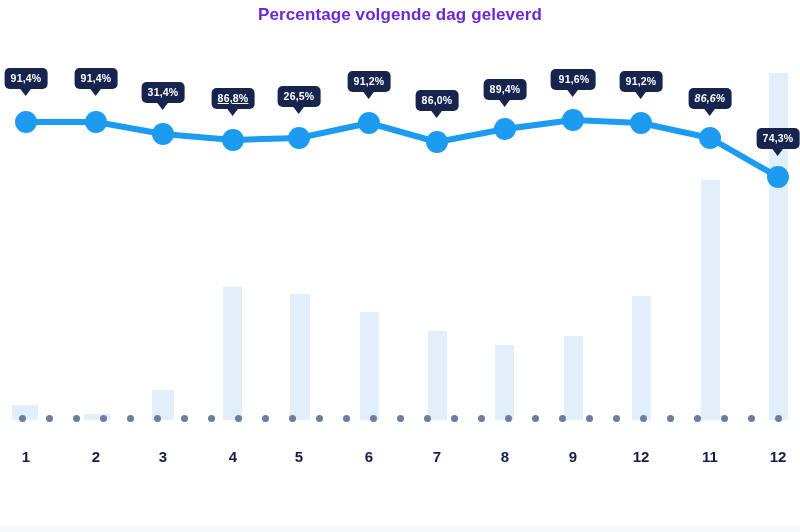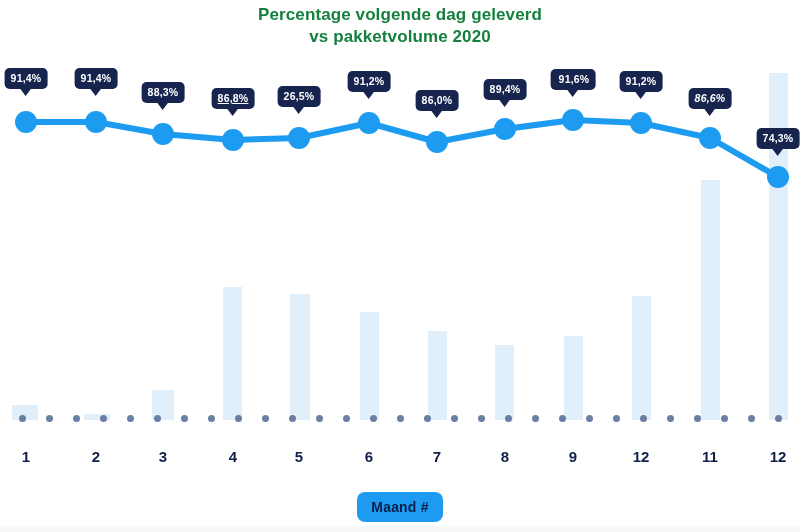--- a/index.html
+++ b/index.html
@@ -8,21 +8,21 @@
     background:#ffffff;
     font-family:"Liberation Sans", sans-serif;
     overflow:hidden;
     position:relative;
   }
   #chart-root{position:relative;width:800px;height:532px;}
 
   .chart-title{
     position:absolute;top:4px;left:0;width:800px;
     text-align:center;
-    color:#15803d;
+    color:#6d28d9;
     font-size:17px;font-weight:700;line-height:22px;
     letter-spacing:.1px;
   }
   .chart-title .line{display:block;}
 
   .plot{
     position:absolute;left:0;top:60px;width:800px;height:360px;
   }
 
   .bars-layer,.svg-layer,.labels-layer,.dots-layer{
@@ -97,21 +97,20 @@
     background:#f7f8fa;
   }
 </style>
 </head>
 <body>
 
 <div id="chart-root">
 
   <div class="chart-title">
     <span class="line">Percentage volgende dag geleverd</span>
-    <span class="line">vs pakketvolume 2020</span>
   </div>
 
   <div class="plot">
     <div class="bars-layer" id="bars-layer">
         <div class="bar" style="left: 12px; width: 26px; height: 15px;"></div>
         <div class="bar" style="left: 84px; width: 26px; height: 6px;"></div>
         <div class="bar" style="left: 152px; width: 22px; height: 30px;"></div>
         <div class="bar" style="left: 223px; width: 19px; height: 133px;"></div>
         <div class="bar" style="left: 290px; width: 20px; height: 126px;"></div>
         <div class="bar" style="left: 360px; width: 19px; height: 108px;"></div>
@@ -164,21 +163,21 @@
         <circle cx="437" cy="82" r="11" fill="#1d9bf0"></circle>
         <circle cx="505" cy="69" r="11" fill="#1d9bf0"></circle>
         <circle cx="573" cy="60" r="11" fill="#1d9bf0"></circle>
         <circle cx="641" cy="63" r="11" fill="#1d9bf0"></circle>
         <circle cx="710" cy="78" r="11" fill="#1d9bf0"></circle>
         <circle cx="778" cy="117" r="11" fill="#1d9bf0"></circle>
       </svg>
     <div class="labels-layer" id="labels-layer">
         <div class="value-label" style="left: 26px; top: 8px;">91,4%</div>
         <div class="value-label" style="left: 96px; top: 8px;">91,4%</div>
-        <div class="value-label" style="left: 163px; top: 22px;">88,3%</div>
+        <div class="value-label" style="left: 163px; top: 22px;">31,4%</div>
         <div class="value-label" style="left: 233px; top: 28px; text-decoration: underline;">86,8%</div>
         <div class="value-label" style="left: 299px; top: 26px;">26,5%</div>
         <div class="value-label" style="left: 369px; top: 11px;">91,2%</div>
         <div class="value-label" style="left: 437px; top: 30px;">86,0%</div>
         <div class="value-label" style="left: 505px; top: 19px;">89,4%</div>
         <div class="value-label" style="left: 573px; top: 9px; padding-left: 8px;">91,6%</div>
         <div class="value-label" style="left: 641px; top: 11px;">91,2%</div>
         <div class="value-label" style="left: 710px; top: 28px; font-style: italic;">86,6%</div>
         <div class="value-label" style="left: 778px; top: 68px;">74,3%</div>
       </div>
@@ -192,18 +191,15 @@
       <span class="axis-tick" style="left: 299px;">5</span>
       <span class="axis-tick" style="left: 369px;">6</span>
       <span class="axis-tick" style="left: 437px;">7</span>
       <span class="axis-tick" style="left: 505px;">8</span>
       <span class="axis-tick" style="left: 573px;">9</span>
       <span class="axis-tick" style="left: 641px;">12</span>
       <span class="axis-tick" style="left: 710px;">11</span>
       <span class="axis-tick" style="left: 778px;">12</span>
     </div>
 
-  <div class="axis-title-wrap">
-    <span class="axis-title">Maand #</span>
-  </div>
 
   <div class="footer-strip"></div>
 </div>
 
 </body></html>

